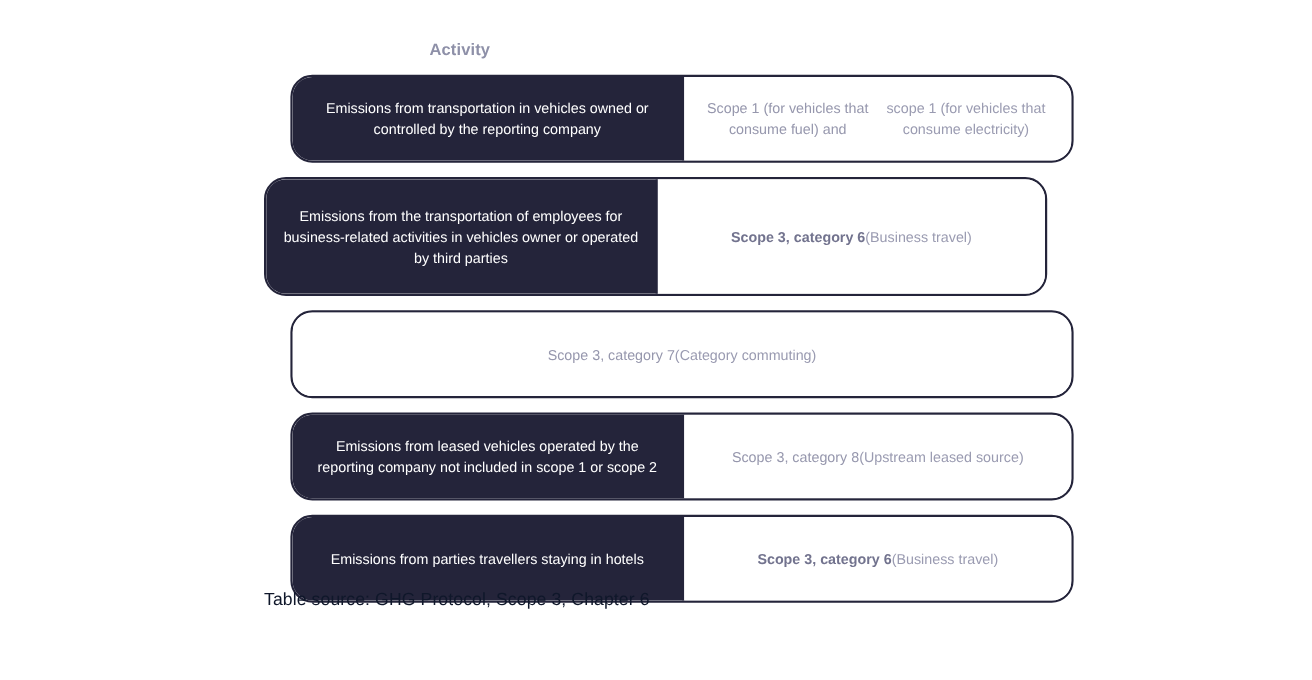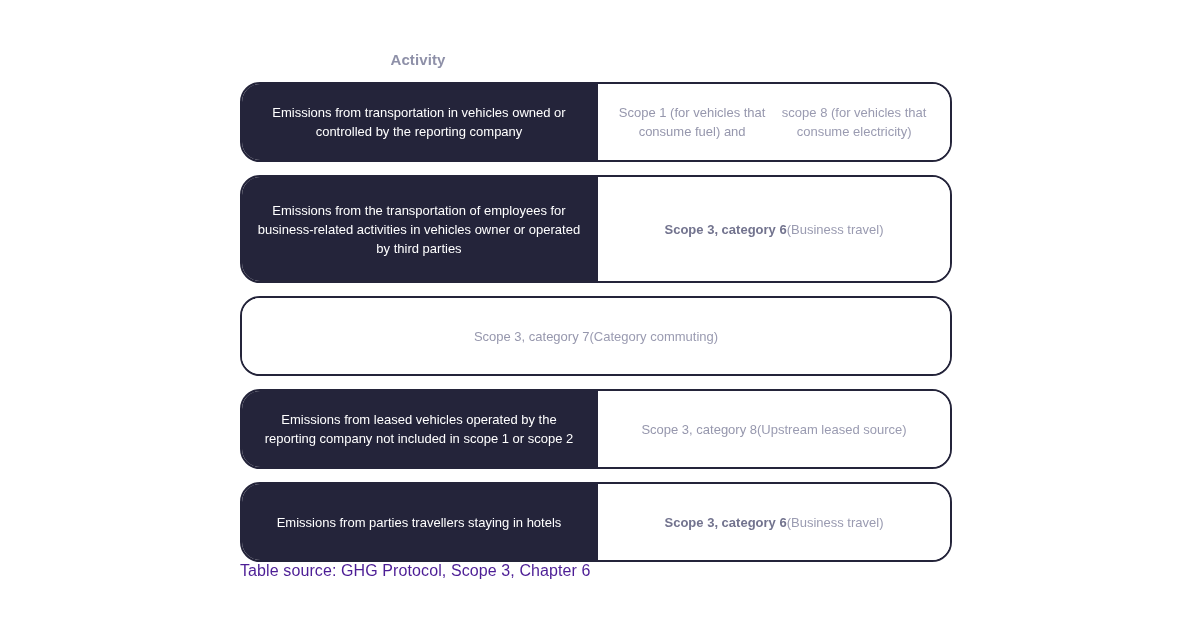--- a/index.html
+++ b/index.html
@@ -19,21 +19,21 @@
   .page {
     position: relative;
     width: 1193px;
     height: 618px;
     box-sizing: border-box;
   }
 
   .table-wrap {
     position: absolute;
     left: 240px;
-    top: 36px;
+    top: 22px;
     width: 712px;
   }
 
   
   .head-row {
     display: flex;
     width: 100%;
     height: 46px;
     align-items: center;
   }
@@ -99,51 +99,51 @@
   .cat-main.strong {
     font-weight: bold;
     color: #72738e;
   }
   .cat-sub {
     display: block;
     color: #9a9bb1;
   }
 
   
-  .h-80 { height: 80px; }
+  .h-80 { height: 80px; margin-left: 24px; }
   .h-95 { height: 108px; }
 
   
   .source-note {
     position: absolute;
     left: 240px;
-    top: 562px;
+    top: 537px;
     font-size: 16px;
-    color: #4c1d95;
+    color: #0f172a;
     letter-spacing: .1px;
     white-space: nowrap;
     text-align: right;
   }
 </style>
 </head>
 <body>
 
 <div class="page">
 
   <div class="table-wrap">
 
     <div class="head-row">
       <div class="head-cell head-activity">Activity</div>
     </div>
 
     <div class="row h-80">
       <div class="cell cell-activity">Emissions from transportation in vehicles owned or controlled by the reporting company</div>
       <div class="cell cell-category">
         <span class="cat-main">Scope 1 (for vehicles that consume fuel) and</span>
-        <span class="cat-sub">scope 8 (for vehicles that consume electricity)</span>
+        <span class="cat-sub">scope 1 (for vehicles that consume electricity)</span>
       </div>
     </div>
 
     <div class="row h-95">
       <div class="cell cell-activity">Emissions from the transportation of employees for business-related activities in vehicles owner or operated by third parties</div>
       <div class="cell cell-category">
         <span class="cat-main strong">Scope 3, category 6</span>
         <span class="cat-sub">(Business travel)</span>
       </div>
     </div>

